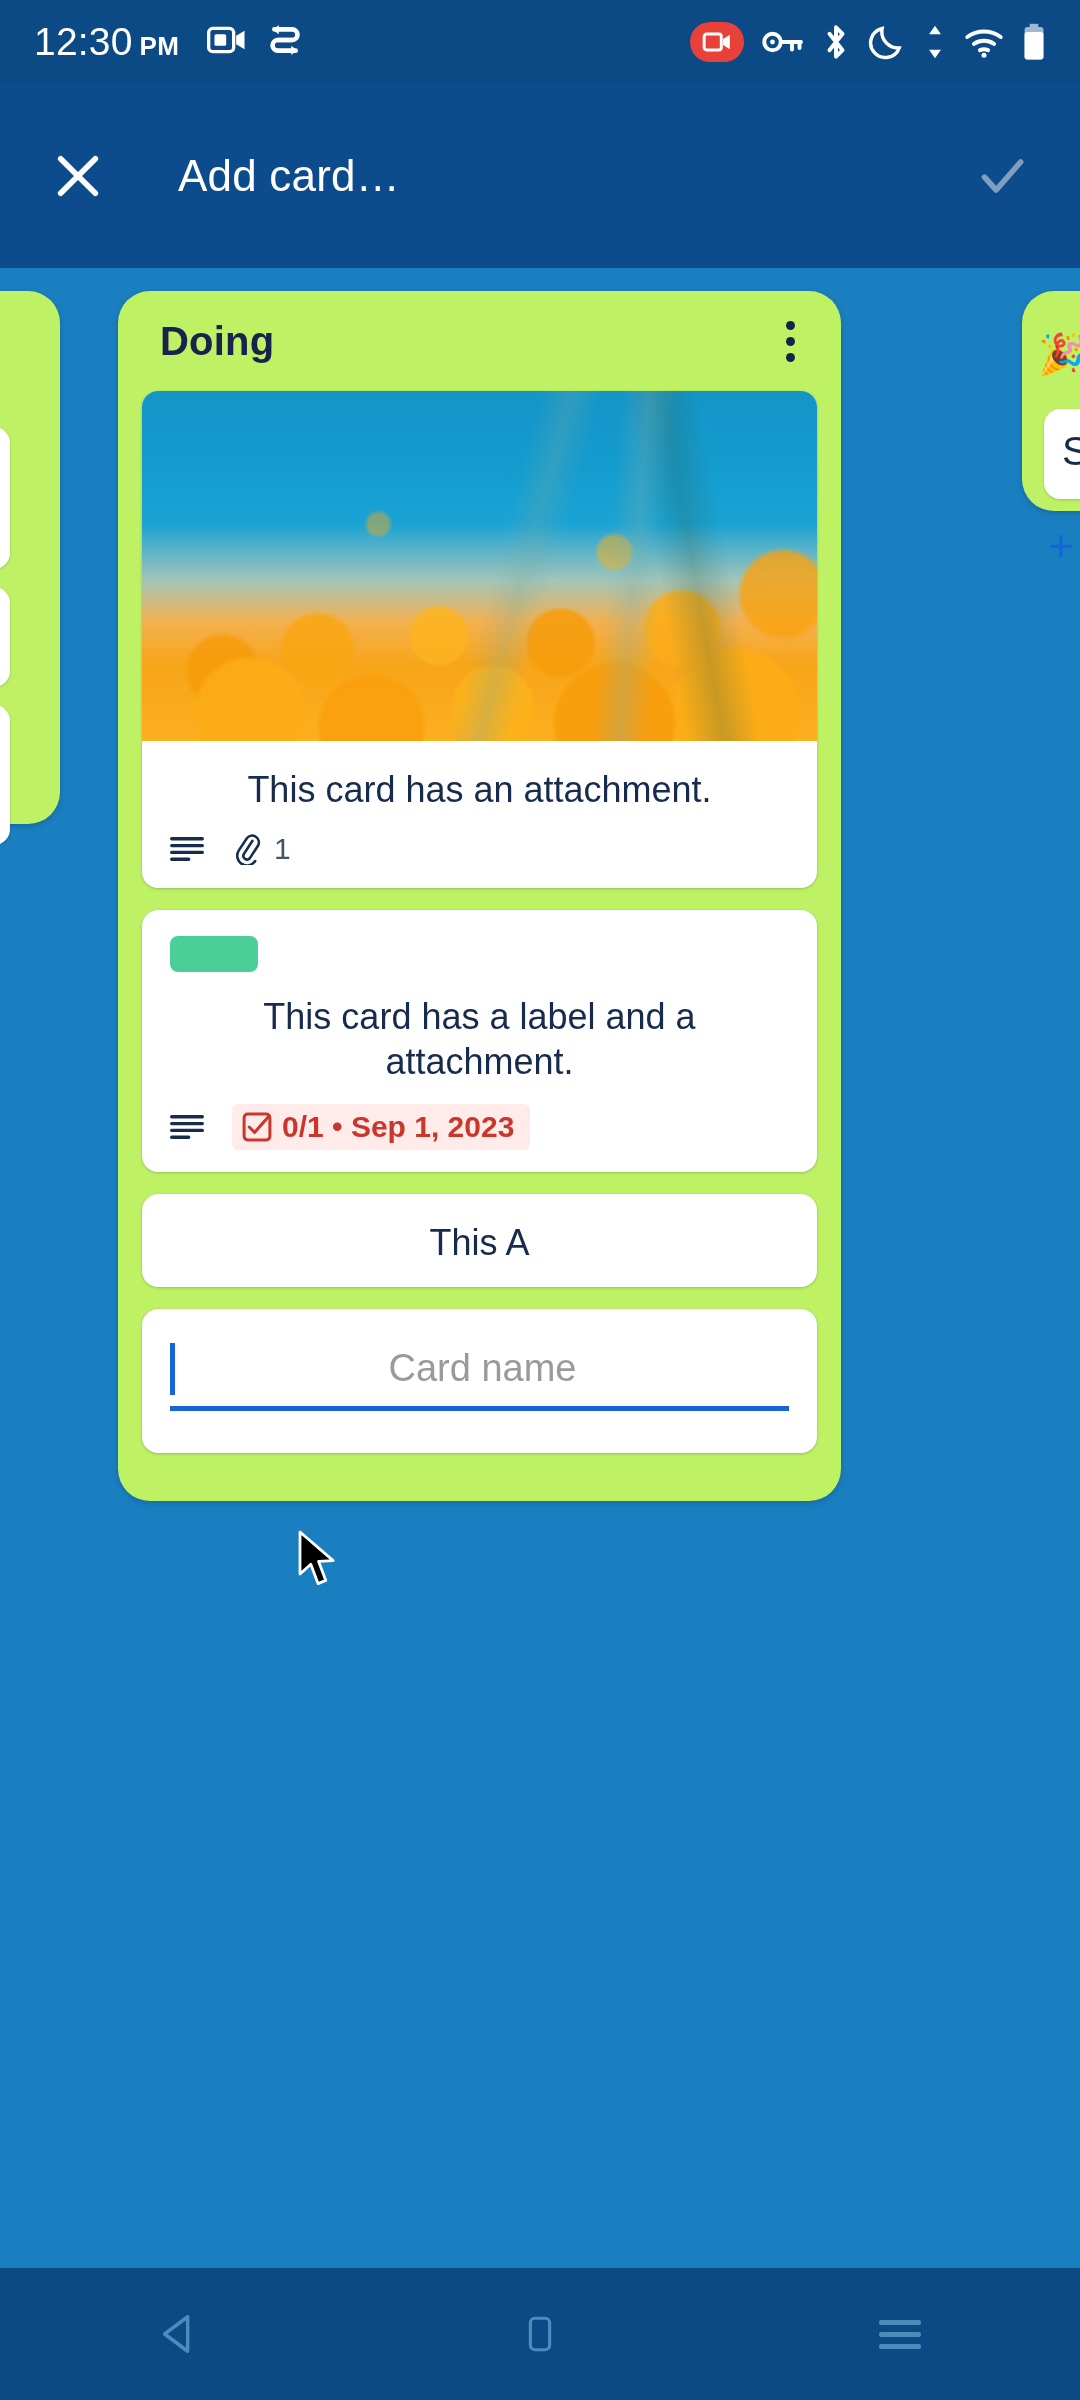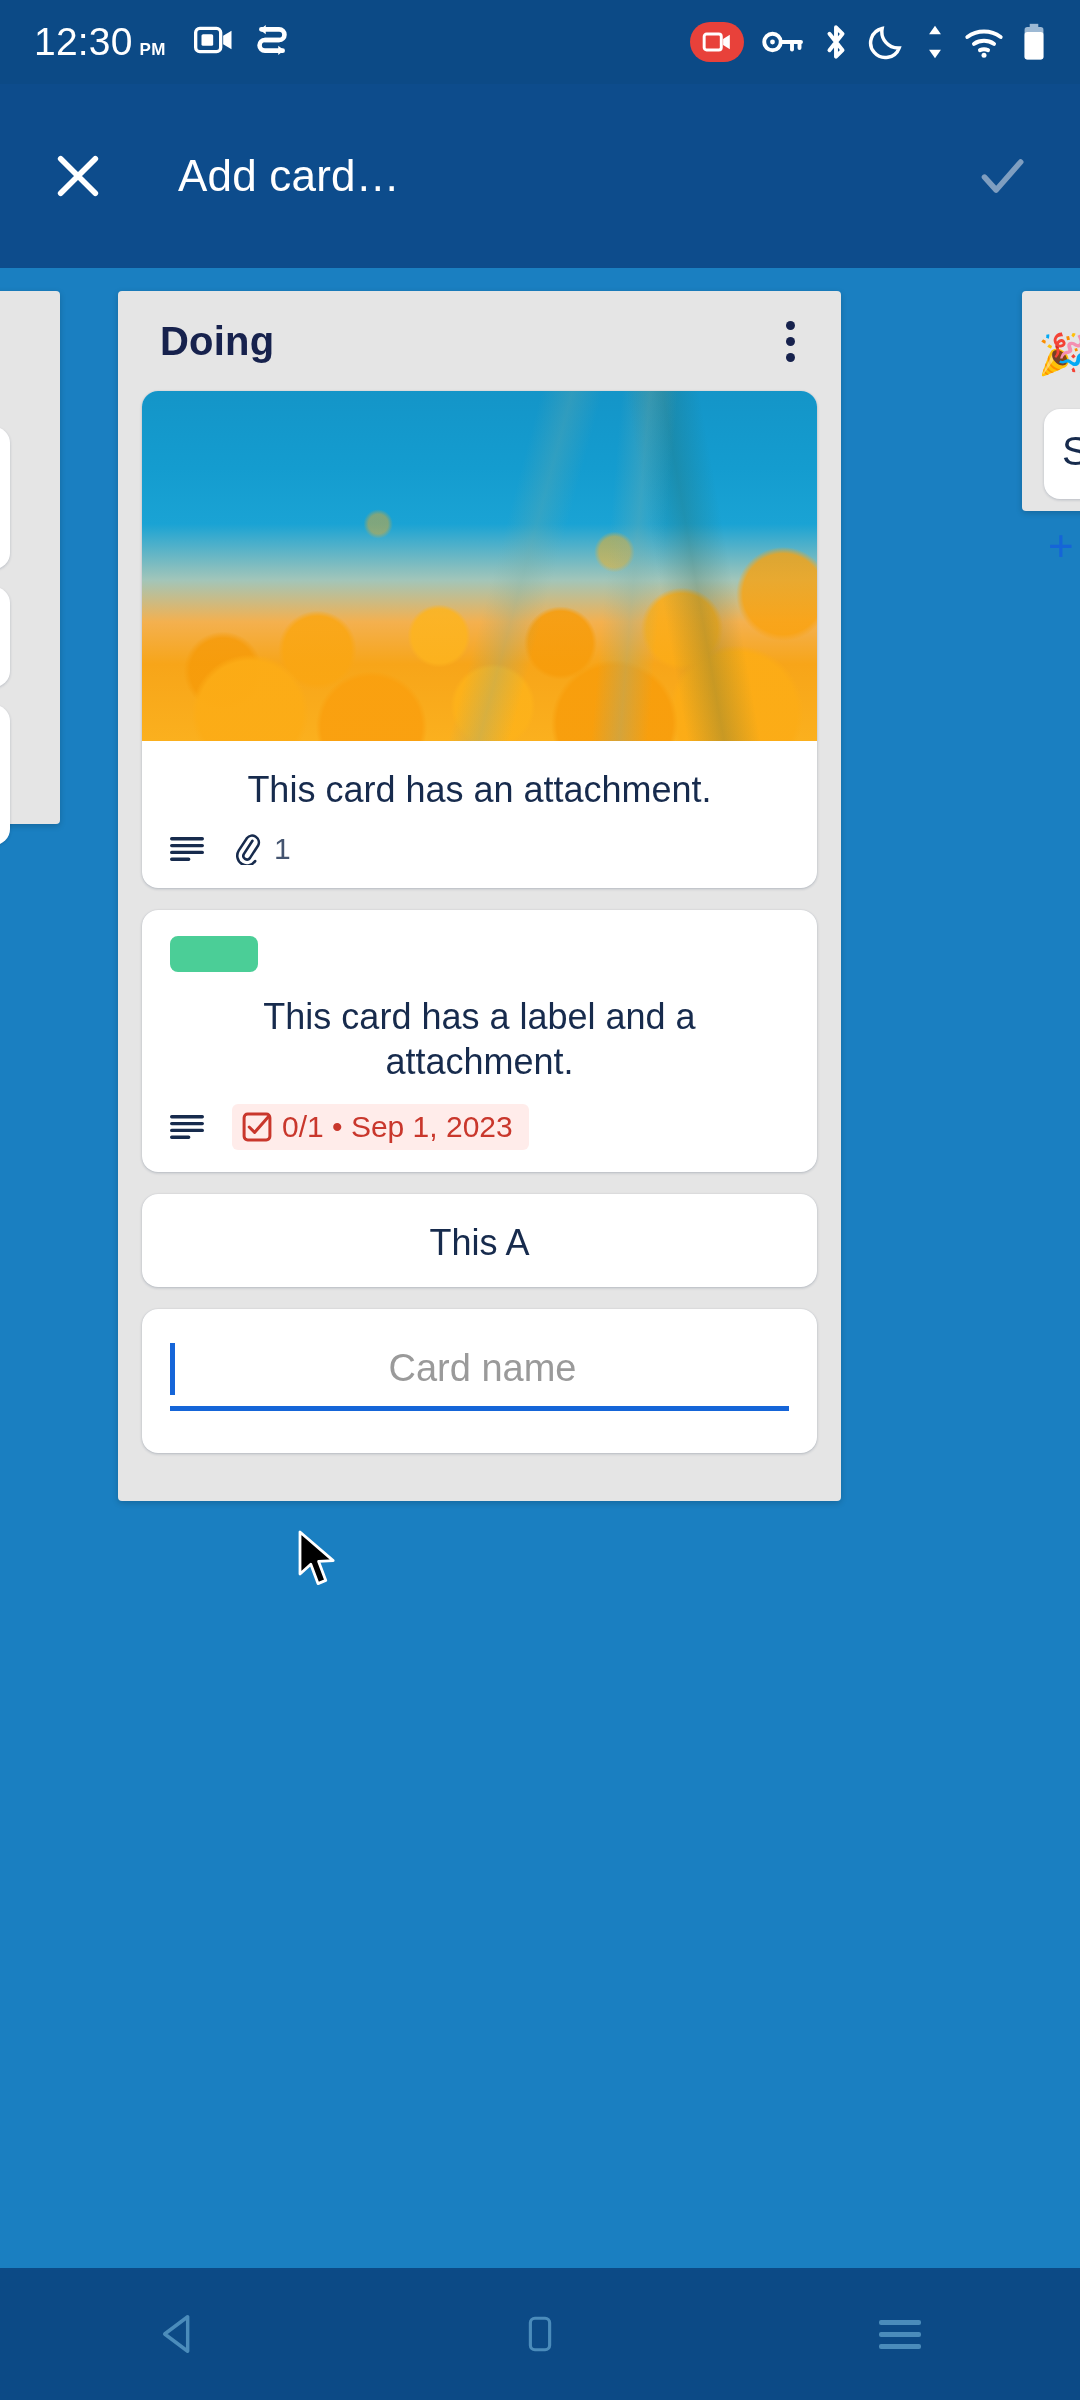--- a/index.html
+++ b/index.html
@@ -12,21 +12,21 @@
   #screen { position: relative; width: 1080px; height: 2400px; overflow: hidden; }
 
   
   #status-bar {
     position: absolute; top: 0; left: 0; width: 1080px; height: 84px;
     background: #0c4a86; display: flex; align-items: center;
     padding: 0 34px; color: #ffffff;
   }
   #status-left { display: flex; align-items: baseline; gap: 22px; }
   .clock { font-size: 39px; font-weight: 500; letter-spacing: .2px; }
-  .clock .ampm { font-size: 17px; font-weight: 700; margin-left: 7px; }
+  .clock .ampm { font-size: 26px; font-weight: 700; margin-left: 7px; }
   #status-left-icons { display: flex; align-items: center; gap: 20px; margin-left: 6px; }
   #status-right { margin-left: auto; display: flex; align-items: center; gap: 18px; }
   .sicon { display: block; }
   .rec-badge {
     width: 54px; height: 40px; border-radius: 20px; background: #e8413a;
     display: flex; align-items: center; justify-content: center;
   }
 
   
   #toolbar {
@@ -41,21 +41,21 @@
   #confirm-btn { margin-left: auto; width: 64px; height: 64px; display: flex; align-items: center; justify-content: center; }
 
   
   #board {
     position: absolute; top: 268px; left: 0; width: 1080px; height: 2000px;
     background: #1a7fc1; overflow: hidden;
   }
 
   .list {
     position: absolute; top: 23px;
-    background: #e5e5e5; border-radius: 4px;
+    background: #bef264; border-radius: 32px;
     box-shadow: 0 2px 6px rgba(0,0,0,.18);
   }
   
   #list-left { left: -66px; width: 126px; height: 533px; }
   
   #list-main { left: 118px; width: 723px; padding: 0 24px 26px 24px; }
   
   #list-right { left: 1022px; width: 130px; height: 220px; }
 
   .list-header {
@@ -103,21 +103,21 @@
       linear-gradient(80deg, rgba(40,90,70,0) 74%, rgba(45,95,75,.25) 79%, rgba(40,90,70,0) 84%);
   }
   .card-body { padding: 26px 28px 22px 28px; }
   .card-title { font-size: 36px; color: #172b4d; line-height: 1.25; }
   #card-name-input-card .card-body { padding: 34px 28px 38px 28px; }
 
   .badges { display: flex; align-items: center; gap: 28px; margin-top: 20px; }
   .badge { display: flex; align-items: center; gap: 10px; font-size: 30px; color: #44546f; }
   .badge-due {
     background: #ffecea; color: #c9372c; border-radius: 6px;
-    padding: 6px 16px 6px 10px; gap: 10px; font-weight: 400;
+    padding: 6px 16px 6px 10px; gap: 10px; font-weight: 700;
   }
   .label-chip { width: 88px; height: 36px; border-radius: 8px; background: #4bce97; margin-bottom: 22px; }
 
   .input-wrap { position: relative; padding-bottom: 4px; }
   .fake-input {
     font-size: 38px; color: #9a9a9a; padding: 4px 0 16px 6px;
     border-bottom: 5px solid #1565d8; position: relative;
   }
   .caret {
     position: absolute; left: 0; top: 0; width: 5px; height: 52px; background: #1565d8;

